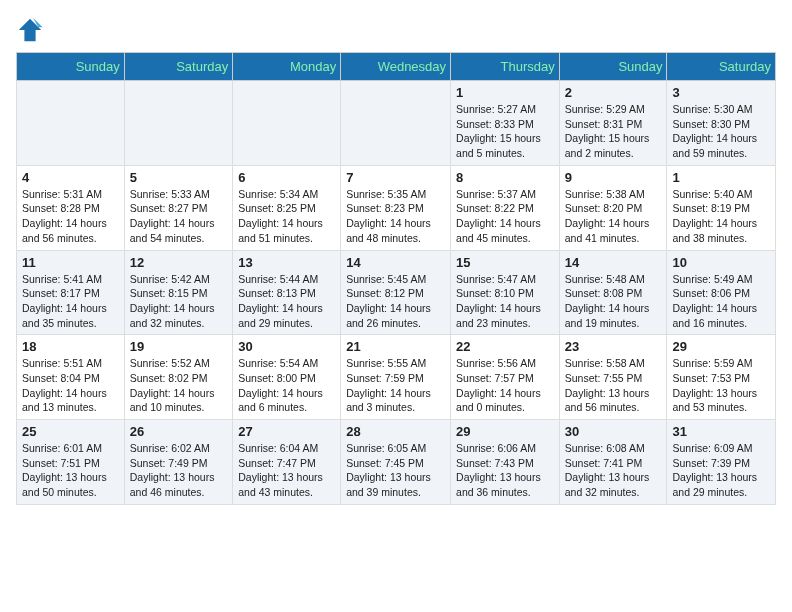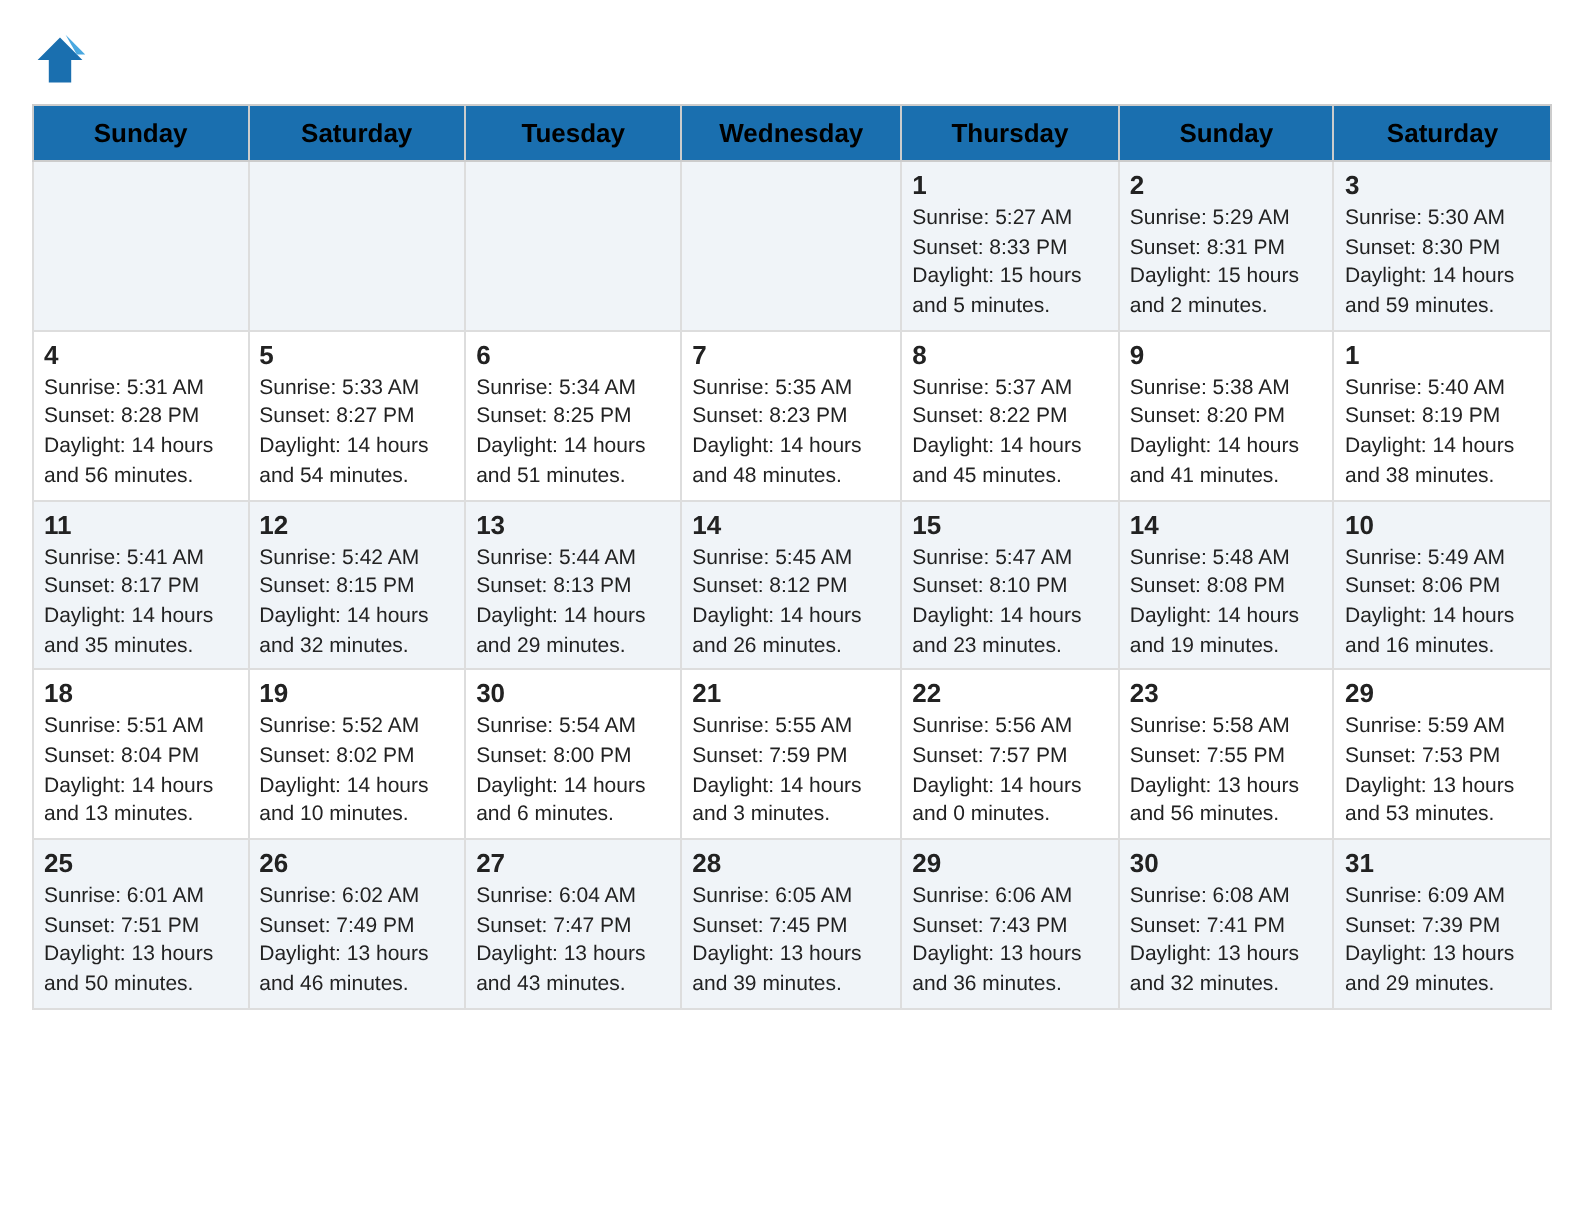--- a/index.html
+++ b/index.html
@@ -51,25 +51,25 @@
     .location {
       font-size: 16px;
       color: #333;
     }
     table {
       width: 100%;
       border-collapse: collapse;
     }
     thead tr th {
       background-color: #1a6faf;
-      color: #000000;
+      color: #86efac;
       font-size: 13px;
-      font-weight: bold;
+      font-weight: normal;
       padding: 6px 4px;
-      text-align: center;
+      text-align: right;
       border: 1px solid #ccc;
     }
     tbody tr td {
       vertical-align: top;
       padding: 4px 5px;
       font-size: 10.5px;
       color: #222;
       border: 1px solid #ddd;
       width: 113px;
       min-height: 80px;
@@ -111,21 +111,21 @@
     <div class="month-year"></div>
     <div class="location"></div>
   </div>
 </div>
 
 <table>
   <thead>
     <tr>
     <th>Sunday</th>
         <th>Saturday</th>
-        <th>Tuesday</th>
+        <th>Monday</th>
         <th>Wednesday</th>
         <th>Thursday</th>
         <th>Sunday</th>
         <th>Saturday</th>
       </tr>
   </thead>
   <tbody id="calendar-body">
   <tr>
         <td class="empty-cell"></td>
         <td class="empty-cell"></td>

